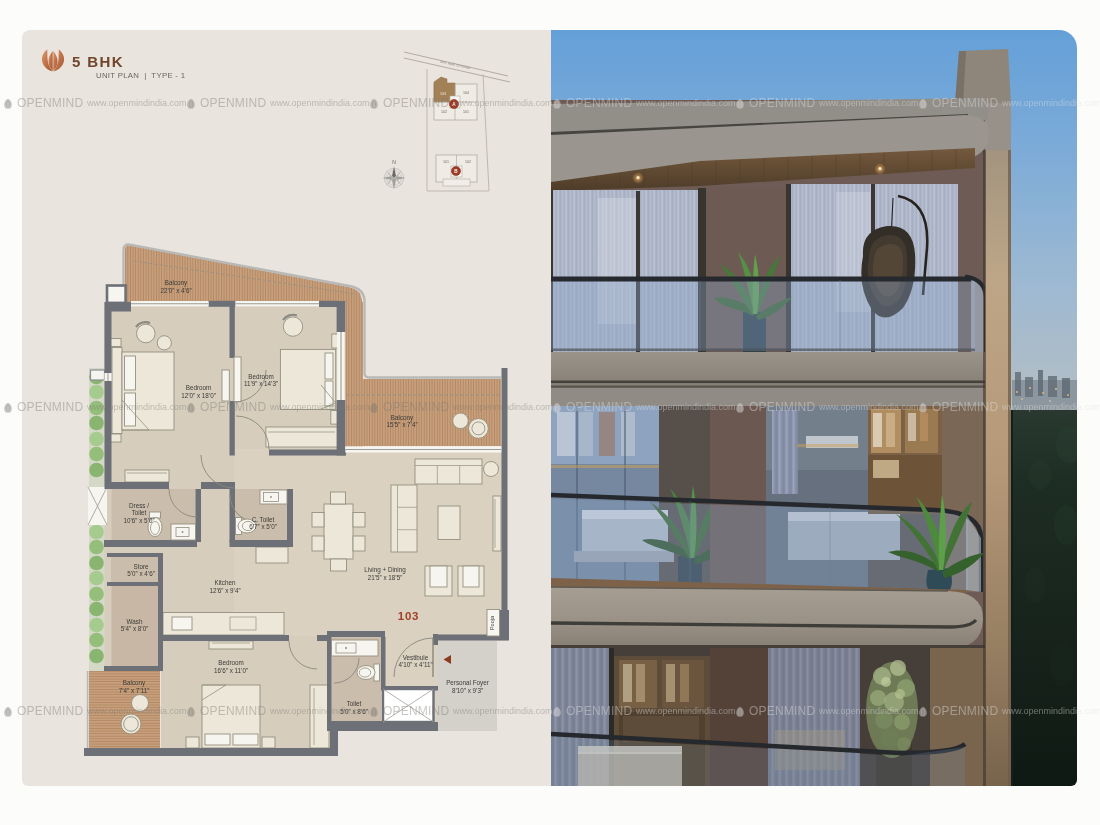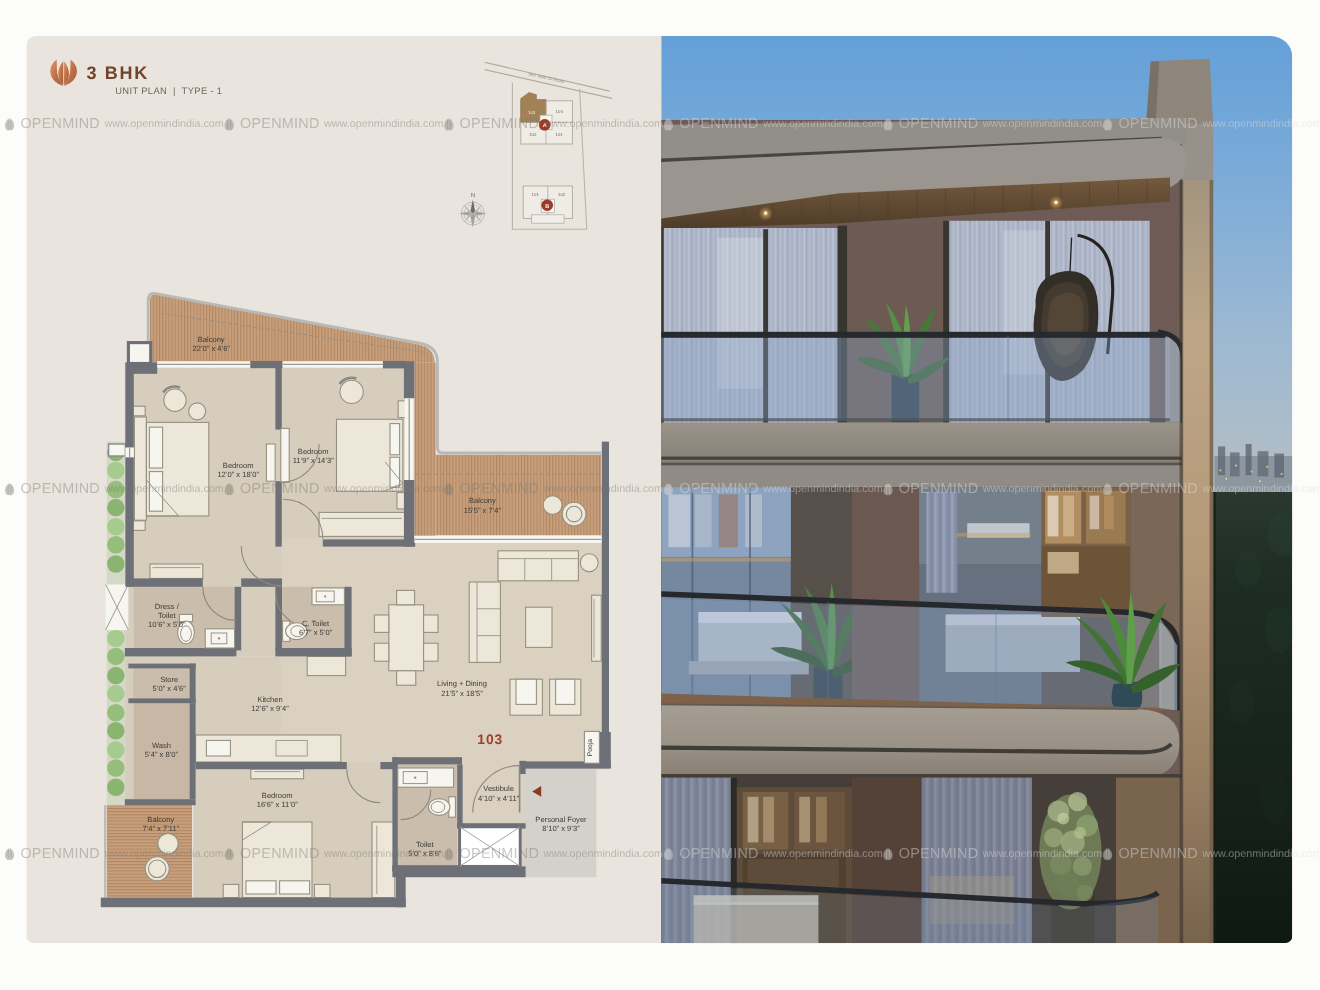--- a/index.html
+++ b/index.html
@@ -801,21 +801,21 @@
 </linearGradient>
       </defs>
 <g fill="url(#cop)">
 <path d="M6.2,0.6 C2.8,3.2 0.9,6.5 0.9,10.2 C0.9,16 5.4,20.6 11.5,22.6 C8.2,18.4 6.4,13.4 6.4,8.6 C6.4,5.8 6.3,3 6.2,0.6 Z"></path>
 <path d="M17.8,0.6 C21.2,3.2 23.1,6.5 23.1,10.2 C23.1,16 18.6,20.6 12.5,22.6 C15.8,18.4 17.6,13.4 17.6,8.6 C17.6,5.8 17.7,3 17.8,0.6 Z"></path>
 <path d="M11.7,2 C9,5.2 7.4,9 7.5,12.6 C7.6,16.8 9.4,20.2 11.7,22 L11.7,2 Z"></path>
 <path d="M12.3,2 C15,5.2 16.6,9 16.5,12.6 C16.4,16.8 14.6,20.2 12.3,22 L12.3,2 Z"></path>
 </g>
     </svg></div>
 
-<div class="abs" style="left:72px;top:53px;font-size:15px;font-weight:700;letter-spacing:1.4px;color:#70452c;">3 BHK</div>
+<div class="abs" style="left:72px;top:53px;font-size:15px;font-weight:700;letter-spacing:1.4px;color:#70452c;">5 BHK</div>
 
 <div class="abs" style="left:72px;top:71px;font-size:7.8px;font-weight:400;letter-spacing:0.3px;color:#6b675f;padding-left:24px;">UNIT PLAN &nbsp;|&nbsp; TYPE - 1</div>
 
 <div class="abs" style="left:380px;top:40px;width:140px;height:165px;">
 <svg width="140" height="165" viewBox="380 40 140 165" xmlns="http://www.w3.org/2000/svg" font-family="Liberation Sans, sans-serif">
 
 <g>
         <line x1="404" y1="52" x2="508" y2="76" stroke="#b2aca3" stroke-width="1"></line>
         <line x1="404" y1="58" x2="510" y2="82" stroke="#b2aca3" stroke-width="1"></line>
         <text x="455" y="66" font-size="3.2" fill="#8a867e" text-anchor="middle" transform="rotate(12.5 455 66)">SMT. HWE CP ROAD</text>

